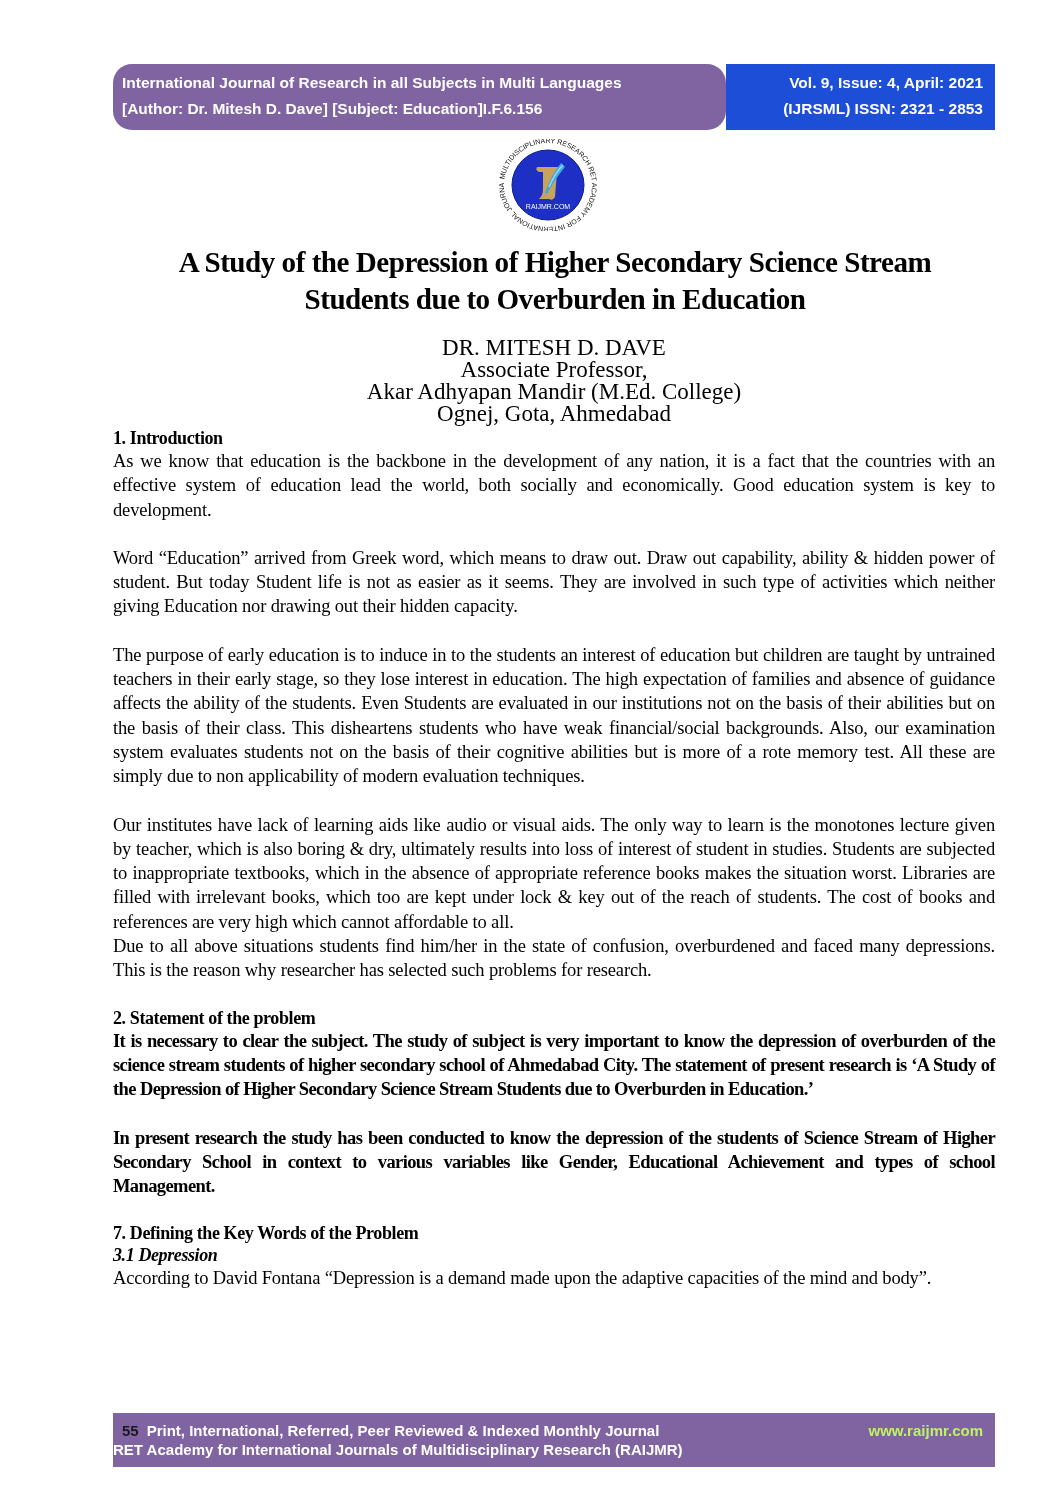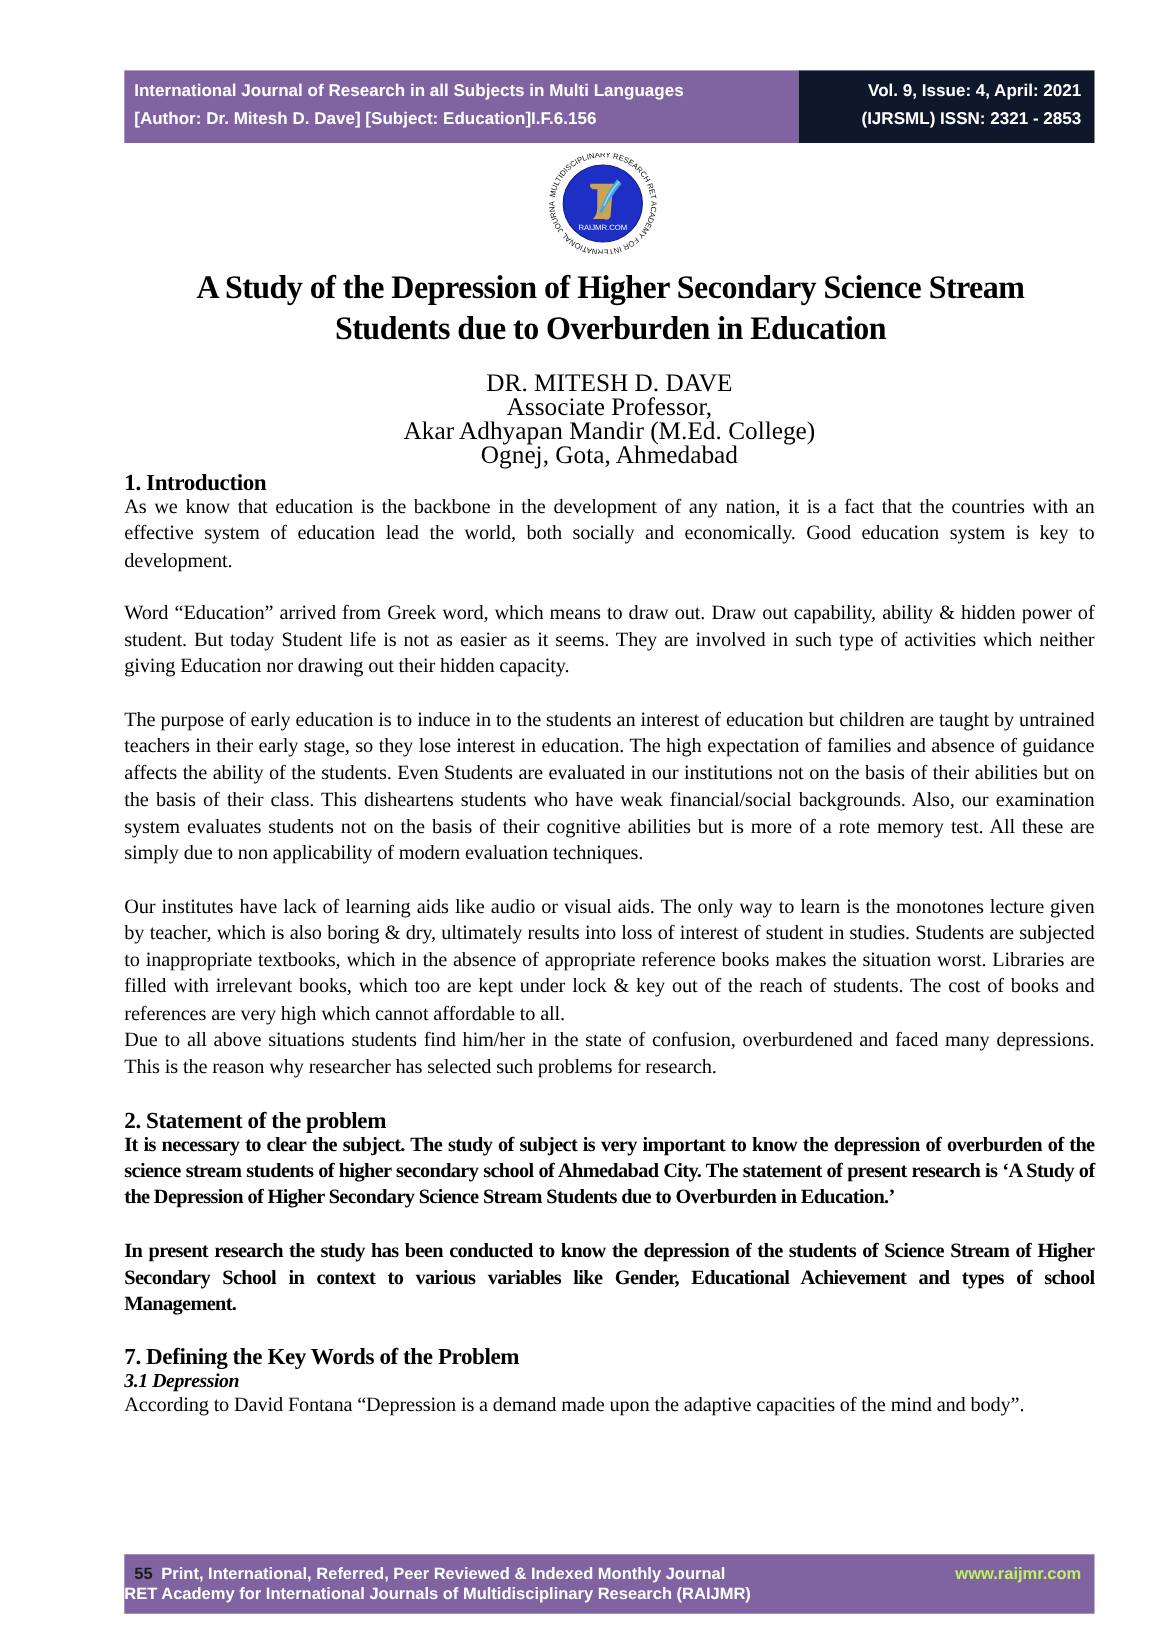--- a/index.html
+++ b/index.html
@@ -1,35 +1,35 @@
 <!DOCTYPE html>
 <html><head>
 <meta charset="utf-8">
 <style>
   * { box-sizing: border-box; margin: 0; padding: 0; }
   html, body { width: 1058px; height: 1497px; background: #ffffff; overflow: hidden; }
   body { position: relative; font-family: "Liberation Serif", serif; color: #000; }
 
   .hdr { position: absolute; left: 113px; top: 64px; width: 882px; height: 66px; display: flex; }
   .hdr-left { width: 613px; background: #8064a2; color: #fff; padding: 6px 16px 0 9px;
-              font-family: "Liberation Sans", sans-serif; font-weight: bold; font-size: 15.5px; line-height: 26px; }
-  .hdr-right { flex: 1; background: #0f172a; color: #fff; padding: 6px 12px 0 0; text-align: right;
+              font-family: "Liberation Sans", sans-serif; font-weight: bold; font-size: 15.5px; line-height: 26px; border-radius: 19px; }
+  .hdr-right { flex: 1; background: #1d4ed8; color: #fff; padding: 6px 12px 0 0; text-align: right;
                font-family: "Liberation Sans", sans-serif; font-weight: bold; font-size: 15.5px; line-height: 26px; }
 
   .logo { position: absolute; left: 493px; top: 139px; width: 110px; height: 92px; }
 
   .title { position: absolute; left: 110px; top: 243px; width: 890px; text-align: center;
            font-family: "Liberation Serif", serif; font-weight: bold; font-size: 30px; line-height: 37px;
            transform: scaleX(0.97); letter-spacing: -0.5px; }
 
   .author { position: absolute; left: 300px; top: 337px; width: 508px; text-align: center;
             font-size: 23px; line-height: 22px; }
 
   .content { position: absolute; left: 113px; top: 427px; width: 882px; }
-  .content h2 { font-size: 21px; font-weight: bold; line-height: 22px; letter-spacing: -0.4px; }
+  .content h2 { font-size: 18px; font-weight: bold; line-height: 22px; letter-spacing: -0.4px; }
   .content h3 { font-size: 18px; font-weight: bold; font-style: italic; line-height: 22px; letter-spacing: -0.4px; }
   .content p { font-size: 18.5px; line-height: 24.3px; text-align: justify; letter-spacing: -0.15px; }
   .content p.bold { font-weight: bold; letter-spacing: -0.6px; }
   .gap { height: 24px; }
 
   .ftr { position: absolute; left: 113px; top: 1413px; width: 882px; height: 54px; background: #8064a2;
          font-family: "Liberation Sans", sans-serif; font-weight: bold; font-size: 15px; color: #fff; }
   .ftr-row1 { position: absolute; left: 9px; top: 4px; right: 12px; height: 22px; display: flex; align-items: flex-end; }
   .ftr-page { color: #1a1a1a; margin-right: 8px; }
   .ftr-url { margin-left: auto; color: #bef264; }

